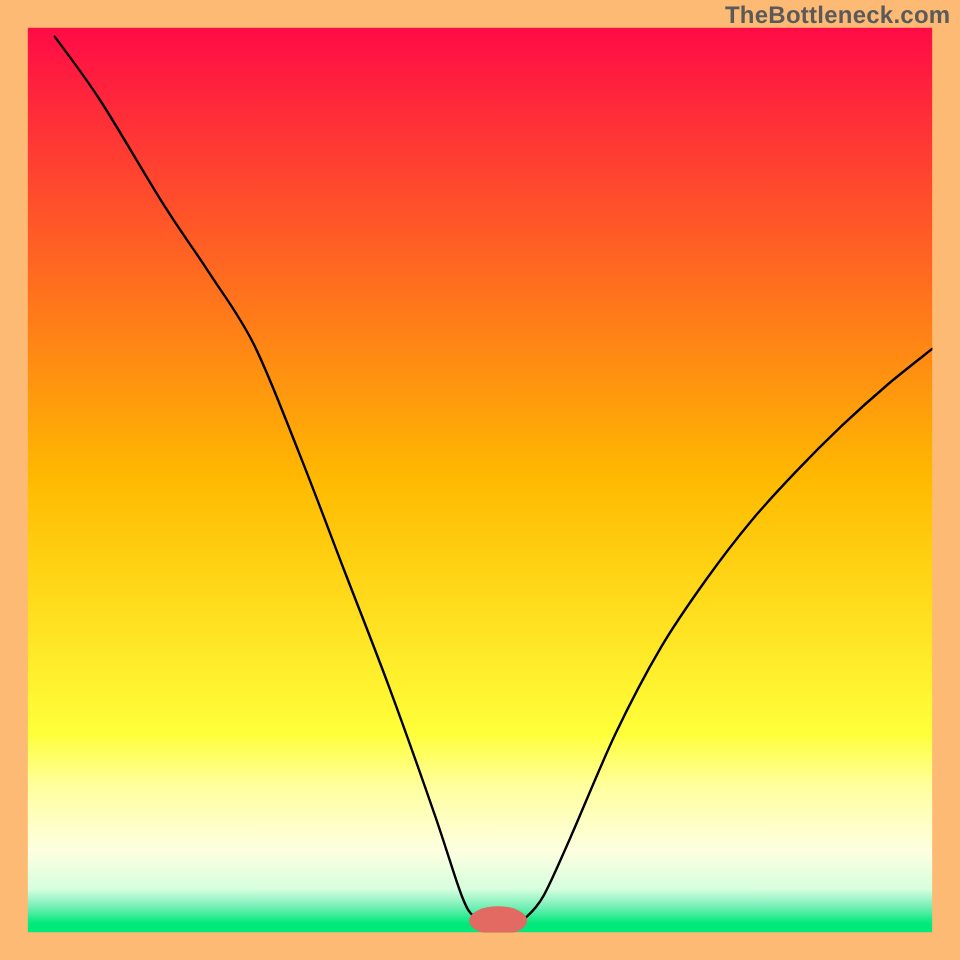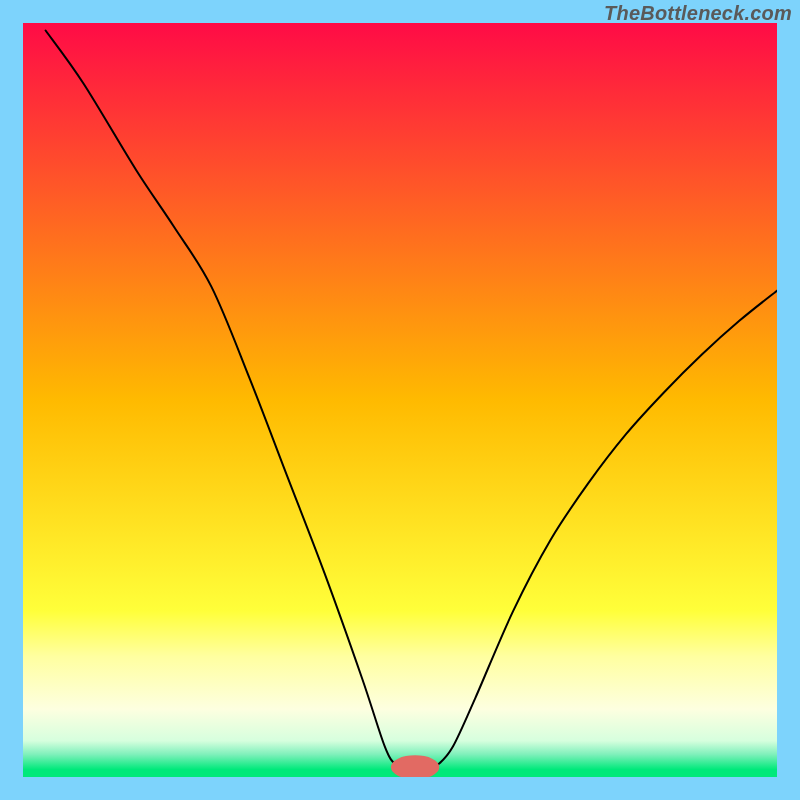--- a/index.html
+++ b/index.html
@@ -8,22 +8,21 @@
     width: 800px;
     height: 800px;
     background: #000;
     overflow: hidden;
     font-family: Arial, Helvetica, sans-serif;
   }
   .frame {
     width: 800px;
     height: 800px;
     position: relative;
-    background: #7dd3fc;
-    font-style: italic;
+    background: #fdba74;
   }
   .plot {
     position: absolute;
     left: 23px;
     top: 23px;
     width: 754px;
     height: 754px;
   }
   .watermark {
     position: absolute;

